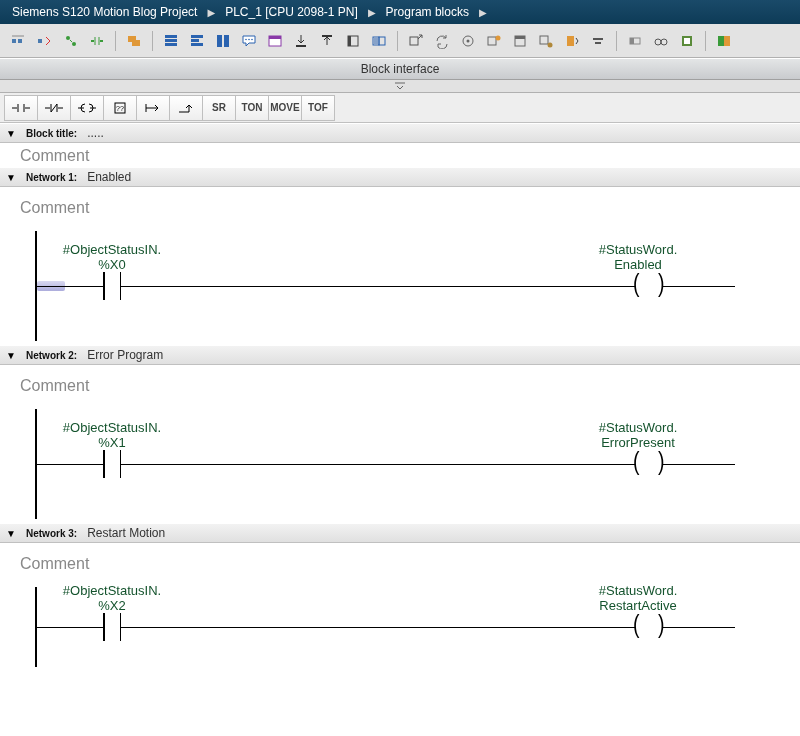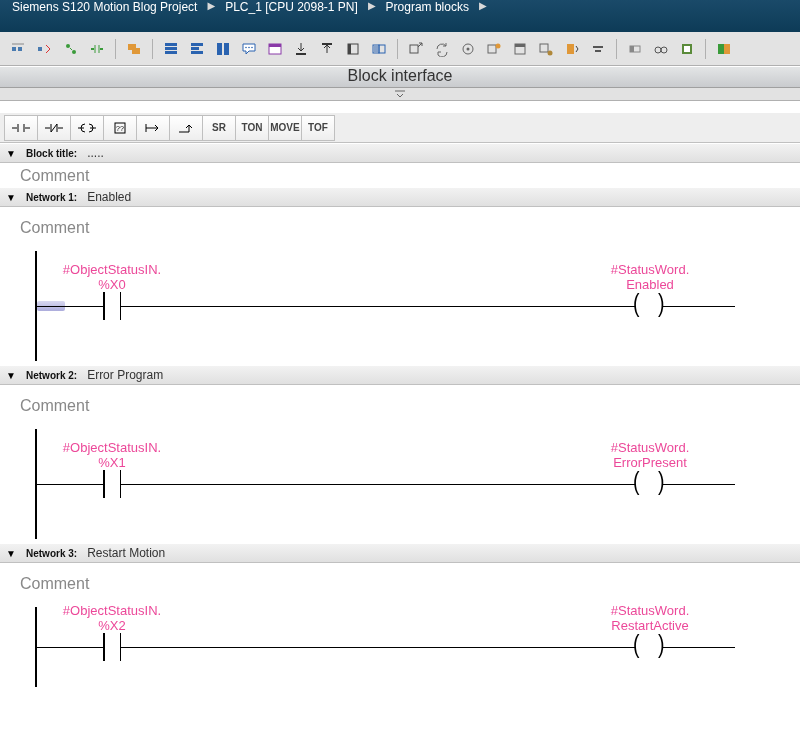--- a/index.html
+++ b/index.html
@@ -1,32 +1,32 @@
 <!DOCTYPE html>
 <html><head>
 <meta charset="utf-8">
 <style>
   * { box-sizing: border-box; margin: 0; padding: 0; }
   body { font-family: Arial, Helvetica, sans-serif; font-size: 12px; background: #fff; width: 800px; height: 736px; overflow: hidden; }
 
-  .breadcrumb { background: linear-gradient(to bottom, #1a4a69, #0d3b57); color: #fff; height: 32px; display: flex; align-items: flex-start; padding: 0 8px; font-size: 12px; }
+  .breadcrumb { background: linear-gradient(to bottom, #1a4a69, #0d3b57); color: #fff; height: 24px; display: flex; align-items: center; padding: 0 8px; font-size: 12px; }
   .breadcrumb .crumb { padding: 0 4px; }
   .breadcrumb .sep { padding: 0 6px; color: #d9d9d9; font-size: 10px; }
   .breadcrumb .last { font-weight: bold; }
   .breadcrumb .fill { flex: 1; }
 
   .toolbar { background: #e3e3e3; border-bottom: 1px solid #b0b0b0; height: 34px; display: flex; align-items: center; padding: 0 8px; gap: 4px; }
   .tbtn { width: 22px; height: 22px; display: flex; align-items: center; justify-content: center; border-radius: 2px; }
   .tbtn svg { width: 16px; height: 16px; }
   .tsep { width: 1px; height: 20px; background: #b0b0b0; margin: 0 3px; }
 
-  .section-bar { background: linear-gradient(to bottom, #e3e5e6, #c9cbce); border-top: 1px solid #fff; border-bottom: 1px solid #a0a0a0; height: 22px; display: flex; align-items: flex-start; justify-content: center; color: #333; font-size: 16px; }
+  .section-bar { background: linear-gradient(to bottom, #e3e5e6, #c9cbce); border-top: 1px solid #fff; border-bottom: 1px solid #a0a0a0; height: 22px; display: flex; align-items: center; justify-content: center; color: #333; font-size: 12px; }
   .arrow-expand-v { width: 14px; height: 12px; }
 
-  .ladder-toolbar { background: #eeeeee; border-bottom: 1px solid #c0c0c0; height: 30px; display: flex; align-items: center; padding: 8px 4px; gap: 0; margin-top: 12px;}
+  .ladder-toolbar { background: #eeeeee; border-bottom: 1px solid #c0c0c0; height: 30px; display: flex; align-items: center; padding: 8px 4px; gap: 0; margin-top: 0;}
   .lbtn { width: 34px; height: 26px; border: 1px solid #bfbfbf; background: linear-gradient(to bottom, #ffffff, #eeeeee); display: flex; align-items: center; justify-content: center; font-size: 10px; color: #333; margin-right: -1px; }
   .lbtn.txt { font-size: 10px; font-weight: bold; color: #444; }
 
   .content { overflow-y: auto; height: calc(736px - 24px - 34px - 22px - 12px - 30px); background: #fff; }
 
   .net-header { background: linear-gradient(to bottom, #f2f2f2, #e0e0e0); border-top: 1px solid #fff; border-bottom: 1px solid #c0c0c0; display: flex; align-items: center; height: 20px; padding: 0 6px; gap: 10px; color: #111; }
   .net-header .chev { width: 10px; color: #000; font-size: 10px; }
   .net-header .ntitle { font-weight: bold; font-size: 10px; }
   .net-header .ndesc { font-size: 12px; color: #333; }
 
@@ -41,23 +41,23 @@
   .wire-end { right: 0; width: 30px; }
 
   .contact { position: absolute; left: 68px; top: calc(50% - 14px); width: 18px; height: 28px; }
   .contact .vbar { position: absolute; top: 0; bottom: 0; width: 1.5px; background: #000; }
   .contact .vbar.l { left: 0; } .contact .vbar.r { right: 0; }
 
   .coil { position: absolute; right: 102px; top: calc(50% - 13px); width: 28px; height: 26px; }
   .coil .paren { font-size: 26px; line-height: 26px; color: #000; position: absolute; top: -3px; }
   .coil .paren.l { left: -3px; transform: scaleX(0.75); } .coil .paren.r { right: -3px; transform: scaleX(0.75); }
 
-  .label { position: absolute; font-size: 13px; color: #ec4899; text-align: center; white-space: nowrap; }
+  .label { position: absolute; font-size: 13px; color: #14532d; text-align: center; white-space: nowrap; }
   .lbl-contact { left: 12px; top: calc(50% - 44px); width: 130px; }
-  .lbl-coil { right: 40px; top: calc(50% - 44px); width: 150px; }
+  .lbl-coil { right: 52px; top: calc(50% - 44px); width: 150px; }
 
   .highlight { position: absolute; left: 2px; top: calc(50% - 5px); width: 28px; height: 10px; background: linear-gradient(to bottom, #d9d9f0, #acacdc); border-radius: 2px; }
 
   .rail-drop { position: absolute; left: 0; top: 50%; height: 48px; width: 2px; background: #000; }
 
   .rung-wrap { margin-top: 8px; }
 </style>
 </head>
 <body>
 

